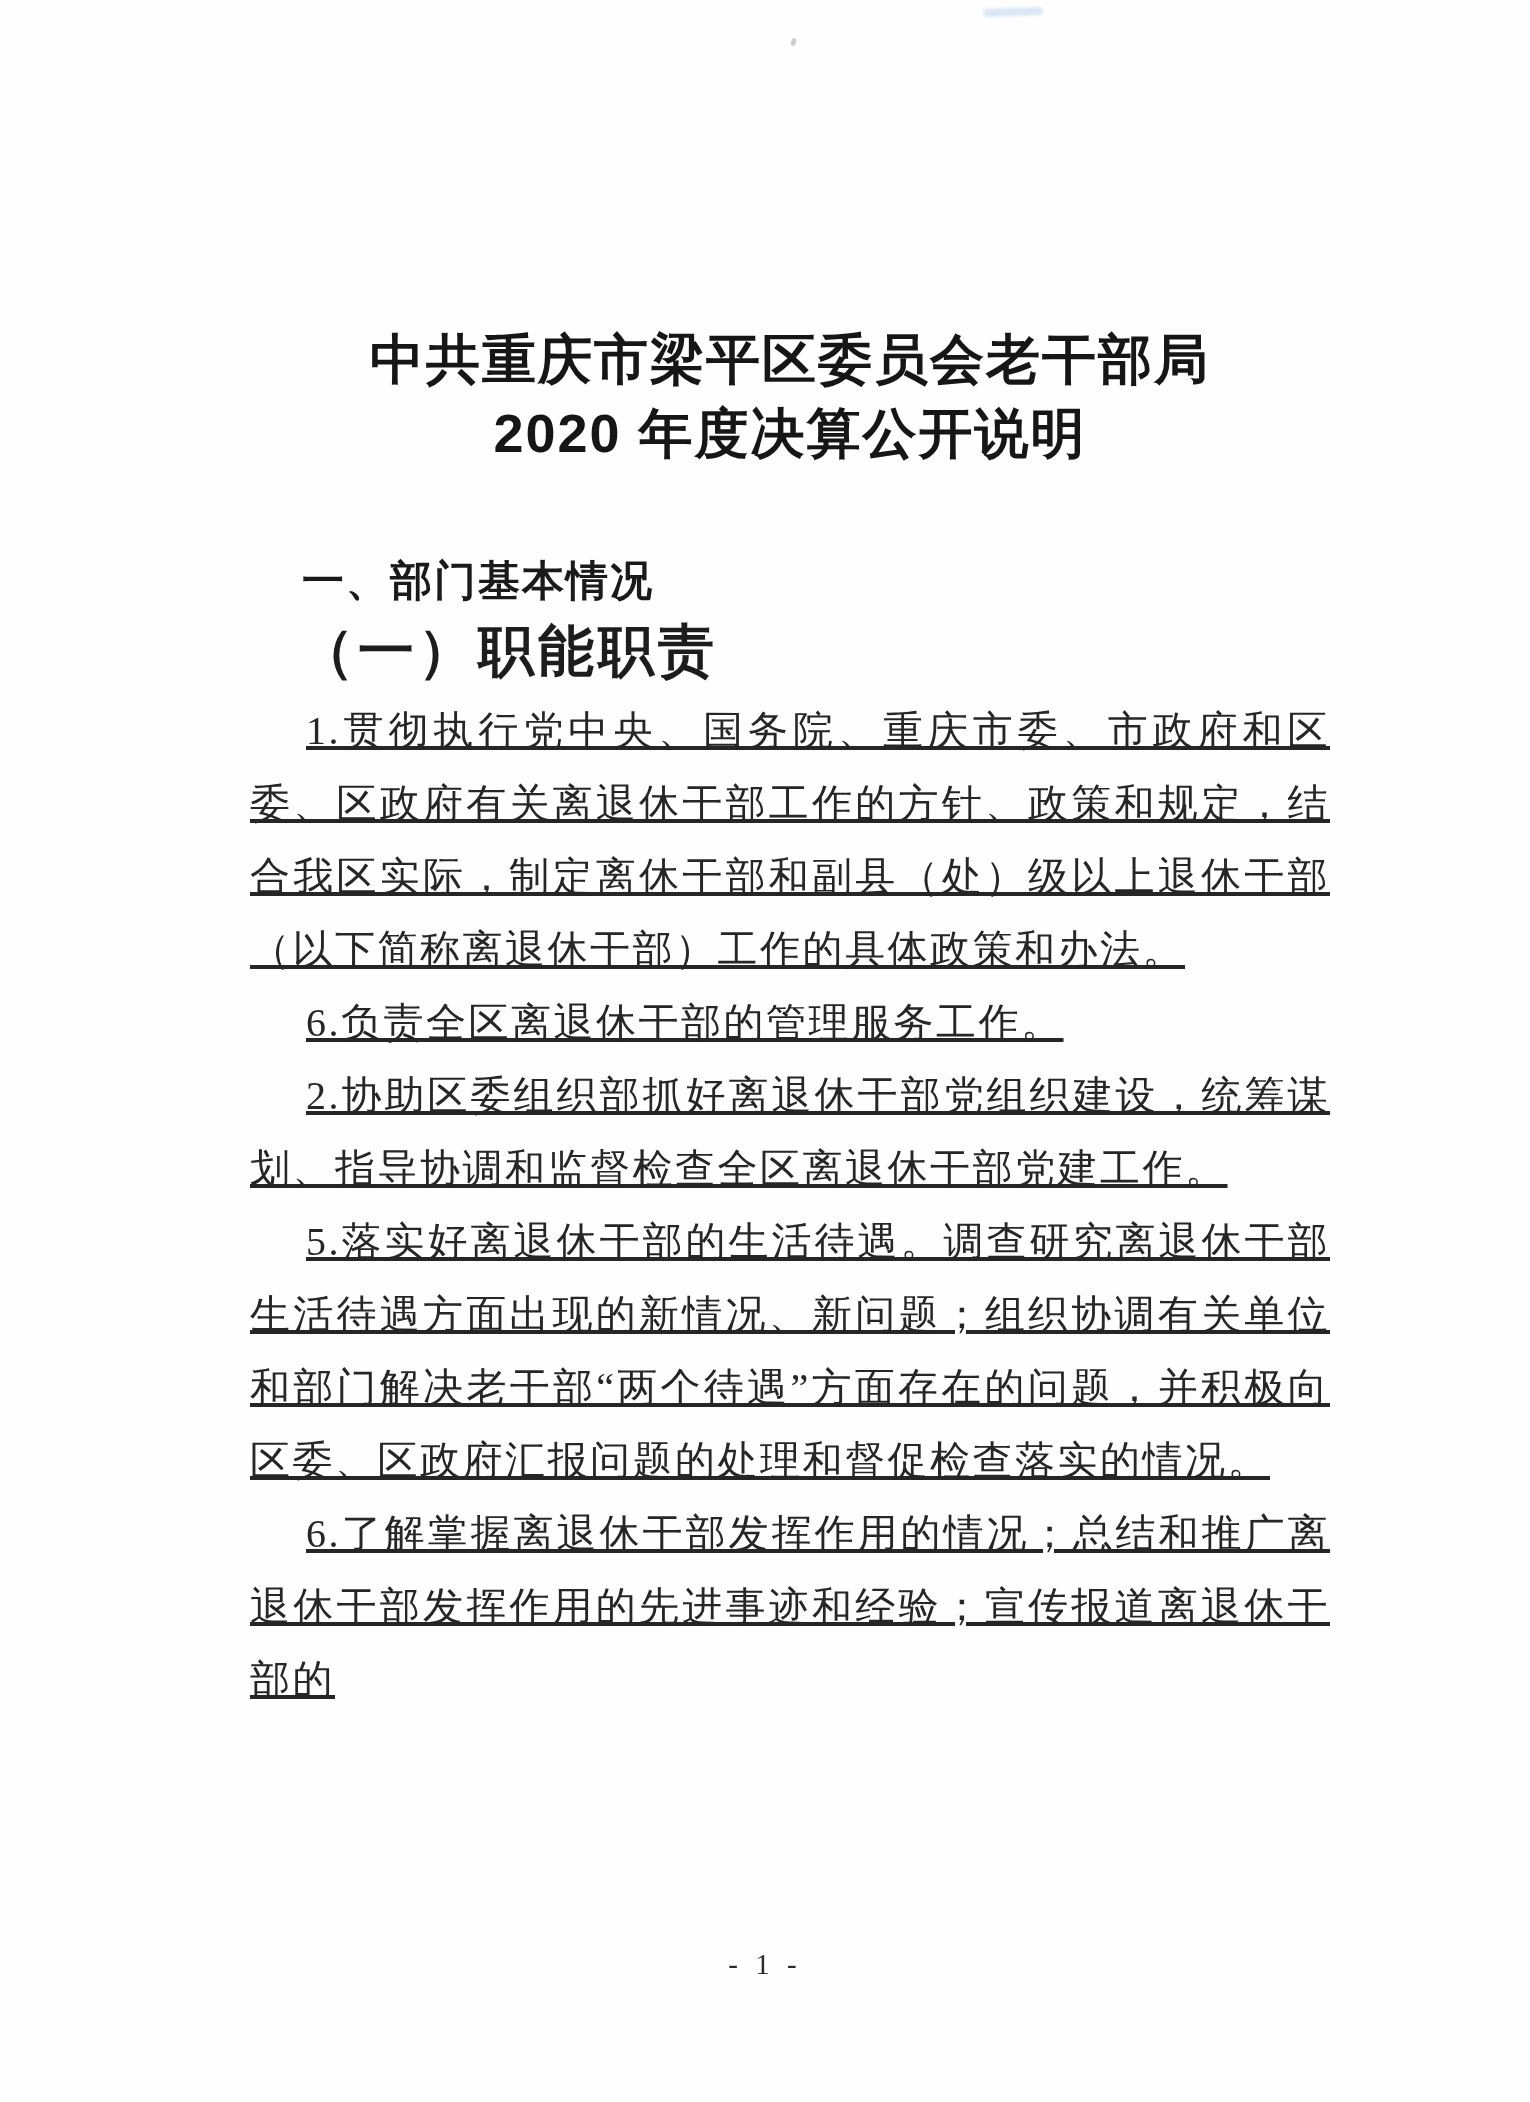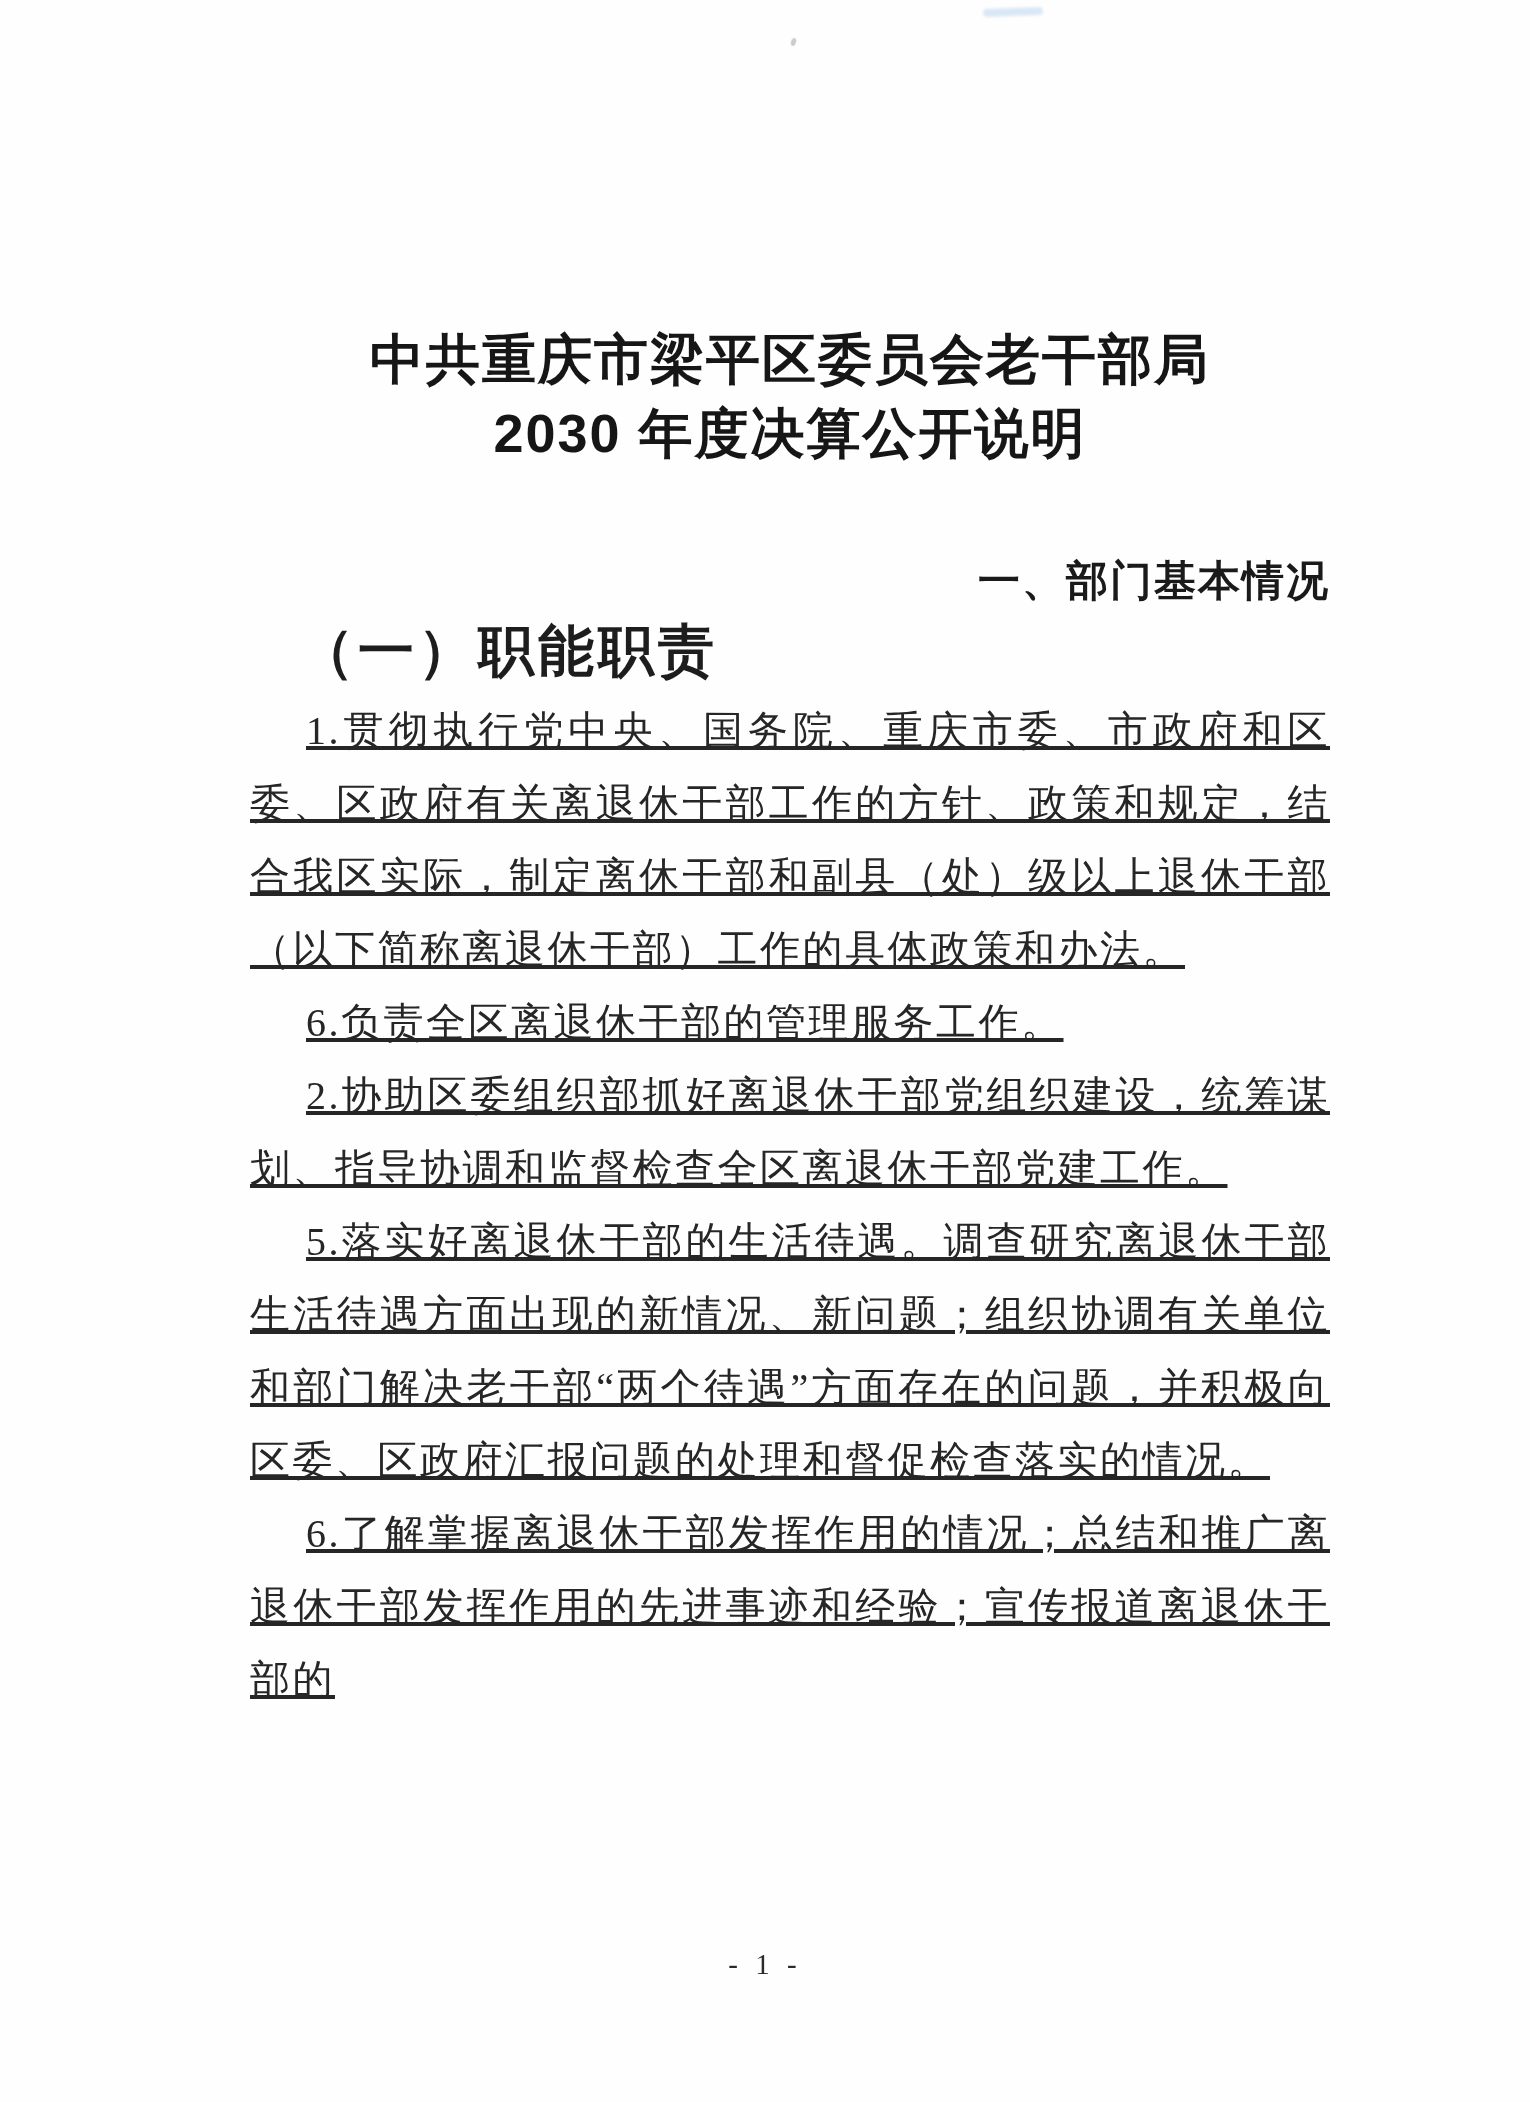--- a/index.html
+++ b/index.html
@@ -57,21 +57,20 @@
   }
   .section-heading {
     margin: 76px 0 0 0;
     padding-left: 52px;
     font-family: "Liberation Sans", "DejaVu Sans", sans-serif;
     font-weight: 700;
     font-size: 42px;
     line-height: 70px;
     letter-spacing: 2px;
     color: #1a1a1a;
-    text-align: right;
   }
   .subsection-heading {
     margin: 0;
     padding-left: 48px;
     font-family: "Liberation Serif", "DejaVu Serif", serif;
     font-weight: 700;
     font-size: 56px;
     line-height: 70px;
     letter-spacing: 4px;
     color: #1d1d1d;
@@ -107,21 +106,21 @@
 
 <div class="page">
 
   <div class="scan-streak"></div>
   <div class="scan-dot"></div>
 
   <div class="doc">
 
     <h1 class="doc-title">
       <span>中共重庆市梁平区委员会老干部局</span><br>
-      <span>2030 年度决算公开说明</span>
+      <span>2020 年度决算公开说明</span>
     </h1>
 
     <h2 class="section-heading">一、部门基本情况</h2>
 
     <h3 class="subsection-heading">（一）职能职责</h3>
 
     <div class="body-text">
       <p>1.贯彻执行党中央、国务院、重庆市委、市政府和区委、区政府有关离退休干部工作的方针、政策和规定，结合我区实际，制定离休干部和副县（处）级以上退休干部（以下简称离退休干部）工作的具体政策和办法。</p>
       <p>6.负责全区离退休干部的管理服务工作。</p>
       <p>2.协助区委组织部抓好离退休干部党组织建设，统筹谋划、指导协调和监督检查全区离退休干部党建工作。</p>

